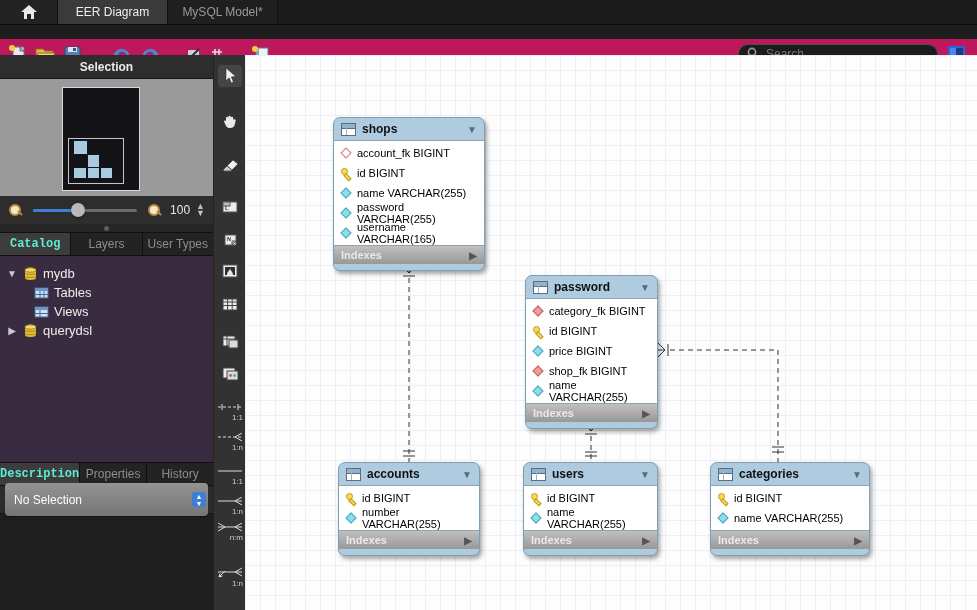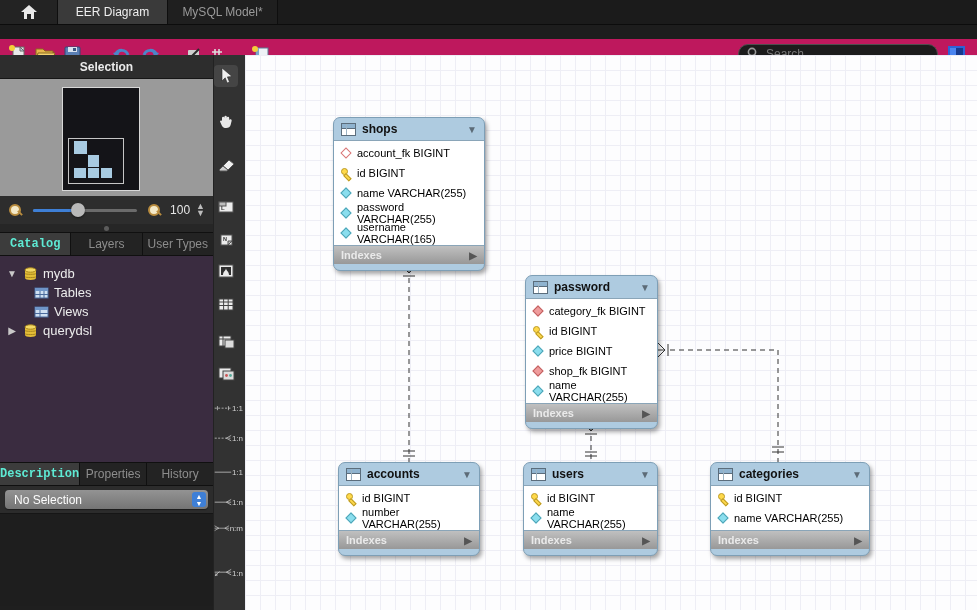--- a/index.html
+++ b/index.html
@@ -58,29 +58,29 @@
 
   .tree { height:206px; background:#3a2c40; padding:8px 0 0 6px; color:#ececec; font-size:13px; }
   .titem { display:flex; align-items:center; height:19px; gap:5px; }
   .chev { width:12px; color:#c9c9c9; font-size:10px; text-align:center; }
   .ind1 { margin-left:28px; }
   .dbicon { width:15px; height:14px; }
   .tblicon { width:15px; height:12px; }
 
   .infotabs-wrap { margin-top:0; }
   .sel-row { height:28px; background:#2c2c2c; display:flex; align-items:center; padding:0 5px; border-bottom:1px solid #161616; }
-  .select { flex:1; height:19px; background:linear-gradient(#939393,#757575); border-radius:4px;
+  .select { flex:1; height:33px; background:linear-gradient(#939393,#757575); border-radius:4px;
     display:flex; align-items:center; color:#fdfdfd; font-size:12px; padding:0 2px 0 9px; box-shadow:0 1px 1px rgba(0,0,0,.4); }
   .select .sbtn { margin-left:auto; width:14px; height:15px; background:#3e7fd6; border-radius:3px;
     color:#fff; font-size:7px; line-height:7px; display:flex; flex-direction:column; align-items:center; justify-content:center; }
   .desc-area { height:92px; background:#1e1e1e; }
 
   
   .strip { position:absolute; left:213px; top:55px; width:32px; height:555px; background:#323232; border-left:1px solid #222; }
-  .sico { position:absolute; left:0; width:32px; display:flex; flex-direction:row; align-items:center; }
+  .sico { position:absolute; left:0; width:32px; display:flex; flex-direction:column; align-items:center; }
   .sico .box { width:24px; height:22px; display:flex; align-items:center; justify-content:center; border-radius:4px; }
   .sico.sel .box { background:#454545; }
   .rlabel { color:#cfcfcf; font-size:8px; margin-top:1px; align-self:flex-end; padding-right:3px; }
 
   
   .canvas { position:absolute; left:245px; top:55px; width:732px; height:555px; background:#fdfdfe;
     background-image:linear-gradient(#eeeef5 1px, transparent 1px), linear-gradient(90deg,#eeeef5 1px, transparent 1px);
     background-size:15px 15px; }
   .relsvg { position:absolute; left:0; top:0; width:732px; height:555px; }
 

